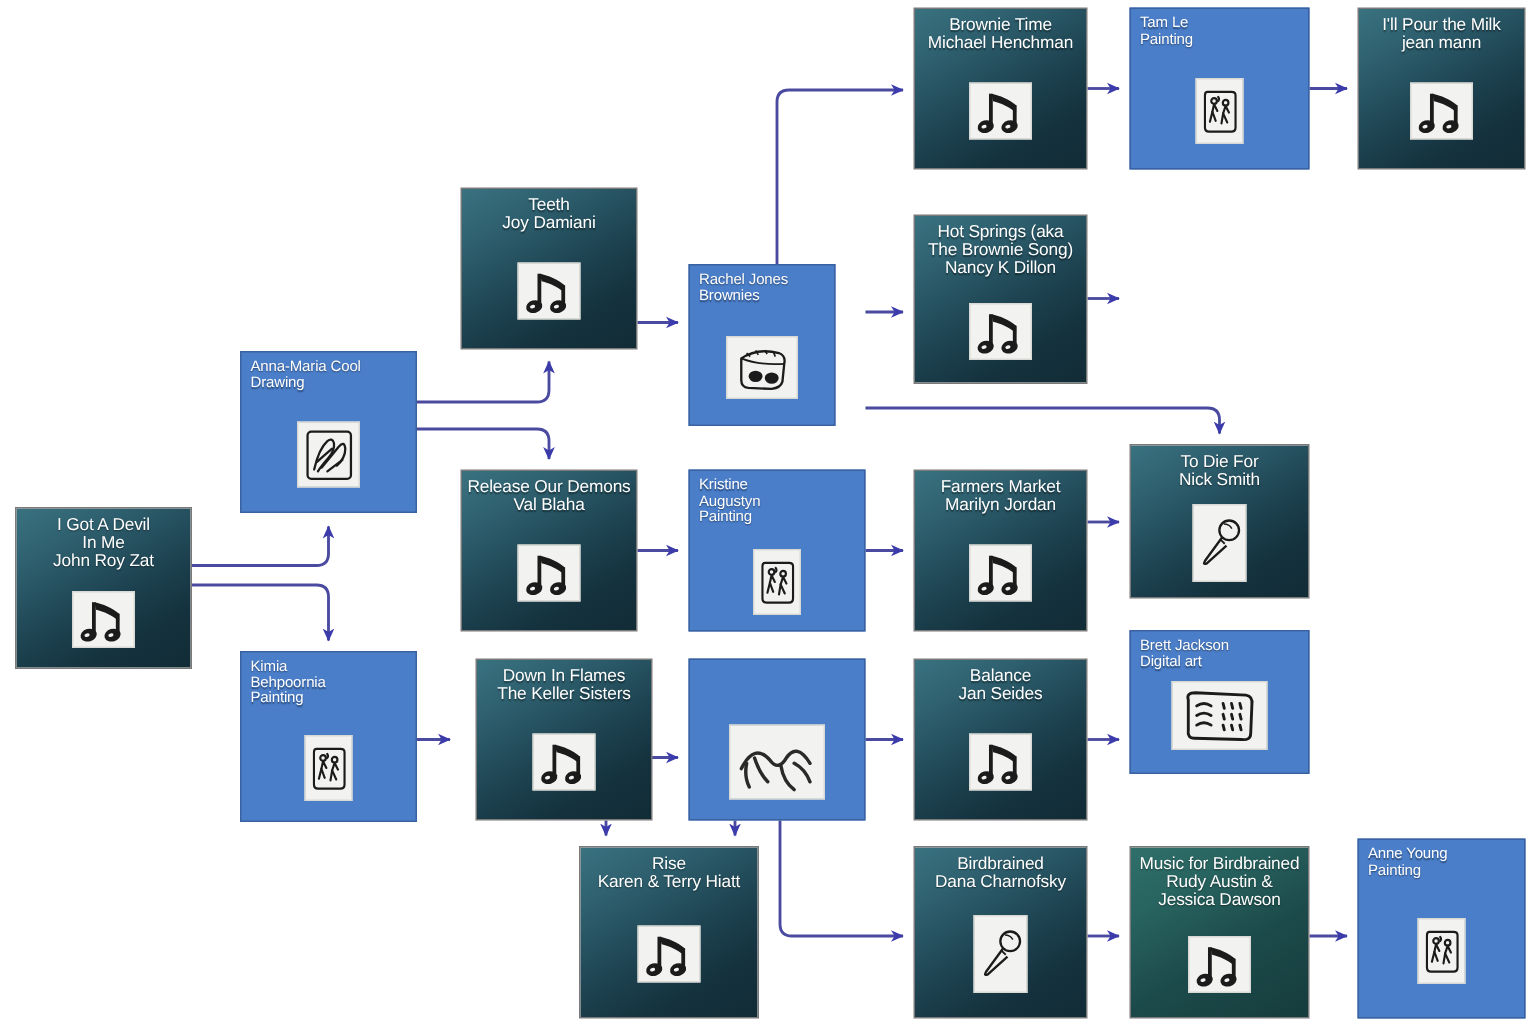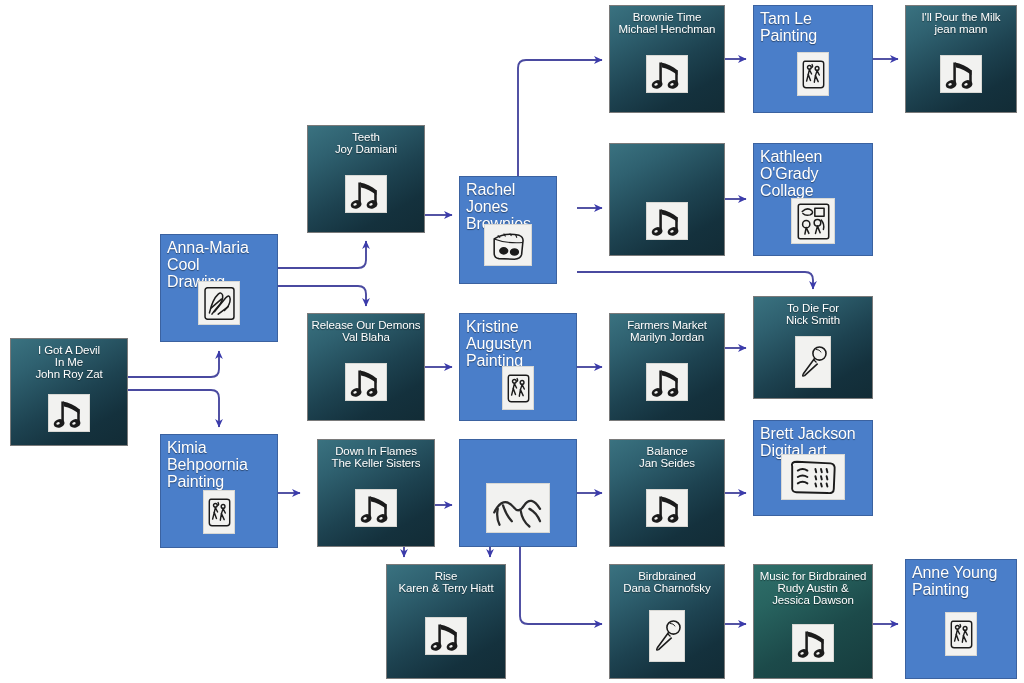--- a/index.html
+++ b/index.html
@@ -42,21 +42,21 @@
     letter-spacing:-0.1px;
     text-shadow:0 1px 1px rgba(0,0,0,.45);
   }
   .node.song .title{
     text-align:center;
     font-size:11.5px;
     padding:5px 3px 0 3px;
   }
   .node.art .title{
     text-align:left;
-    font-size:16px;
+    font-size:10px;
     padding:5px 0 0 6px;
   }
   .node .thumb{
     position:absolute;
     background:#f2f2f0;
     border:1px solid #d8d8d4;
     display:flex;align-items:center;justify-content:center;
     overflow:hidden;
   }
   .node.song .thumb{left:50%;transform:translateX(-50%);}
@@ -322,20 +322,25 @@
             <rect x="46" y="24" width="4.6" height="24"></rect>
             <ellipse cx="13" cy="50" rx="10" ry="7.6" transform="rotate(-16 13 50)"></ellipse>
             <ellipse cx="42" cy="50" rx="10" ry="7.6" transform="rotate(-16 42 50)"></ellipse>
             <ellipse cx="11" cy="50" rx="3.2" ry="2.2" fill="#f2f2f0" transform="rotate(-16 11 50)"></ellipse>
             <ellipse cx="40" cy="50" rx="3.2" ry="2.2" fill="#f2f2f0" transform="rotate(-16 40 50)"></ellipse>
           </g>
         </svg>
       </div>
     </div>
     <div class="node song" style="left: 609px; top: 143px; width: 116px; height: 113px;">
+      <div class="title">
+        <div>Hot Springs (aka</div>
+        <div>The Brownie Song)</div>
+        <div>Nancy K Dillon</div>
+      </div>
       <div class="thumb" style="width: 40px; height: 36px; bottom: 15px;">
         <svg width="36" height="34" viewBox="0 0 62 62">
           <g fill="#1b1b1b">
             <path d="M20 10 C30 12 42 17 50 24 L50 33 C42 26 31 21 22 19 Z"></path>
             <rect x="17" y="10" width="4.6" height="38"></rect>
             <rect x="46" y="24" width="4.6" height="24"></rect>
             <ellipse cx="13" cy="50" rx="10" ry="7.6" transform="rotate(-16 13 50)"></ellipse>
             <ellipse cx="42" cy="50" rx="10" ry="7.6" transform="rotate(-16 42 50)"></ellipse>
             <ellipse cx="11" cy="50" rx="3.2" ry="2.2" fill="#f2f2f0" transform="rotate(-16 11 50)"></ellipse>
             <ellipse cx="40" cy="50" rx="3.2" ry="2.2" fill="#f2f2f0" transform="rotate(-16 40 50)"></ellipse>
@@ -410,41 +415,20 @@
             <path d="M17 22 L15 31 M17 22 L21 30"></path>
             <path d="M15 31 L12 43 M15 31 L19 42"></path>
             <circle cx="31" cy="20" r="3.4"></circle>
             <path d="M31 24 L28 33 M31 24 L35 32"></path>
             <path d="M28 33 L26 45 M28 33 L33 44"></path>
             <path d="M22 13 q2 3 0 5"></path>
           </g>
         </svg>
       </div>
     </div>
-    <div class="node art" style="left: 753px; top: 143px; width: 120px; height: 113px;">
-      <div class="title">
-        <div>Kathleen</div>
-        <div>O'Grady</div>
-        <div>Collage</div>
-      </div>
-      <div class="thumb" style="width: 42px; height: 44px; bottom: 11px;">
-        <svg width="39" height="41" viewBox="0 0 56 62">
-          <g fill="none" stroke="#1b1b1b" stroke-width="2.3" stroke-linecap="round" stroke-linejoin="round">
-            <rect x="5" y="5" width="46" height="52" rx="3"></rect>
-            <path d="M11 16 Q18 9 25 14 Q29 18 23 21 Q16 23 12 19"></path>
-            <path d="M30 11 L44 11 L44 23 L30 23 Z"></path>
-            <circle cx="17" cy="35" r="5.5"></circle>
-            <path d="M17 40 L15 50 M17 40 L21 49"></path>
-            <circle cx="34" cy="33" r="5"></circle>
-            <path d="M34 38 L31 49 M34 38 L38 48"></path>
-            <path d="M40 29 q5 6 3 14"></path>
-          </g>
-        </svg>
-      </div>
-    </div>
     <div class="node song" style="left: 753px; top: 296px; width: 120px; height: 103px;">
       <div class="title">
         <div>To Die For</div>
         <div>Nick Smith</div>
       </div>
       <div class="thumb" style="width: 34px; height: 50px; bottom: 10px;">
         <svg width="31" height="47" viewBox="0 0 52 62">
           <g fill="none" stroke="#1b1b1b" stroke-width="2.6" stroke-linejoin="round">
             <circle cx="36" cy="16" r="11"></circle>
             <path d="M28 24 L9 50 Q6 55 11 53 L33 33"></path>

